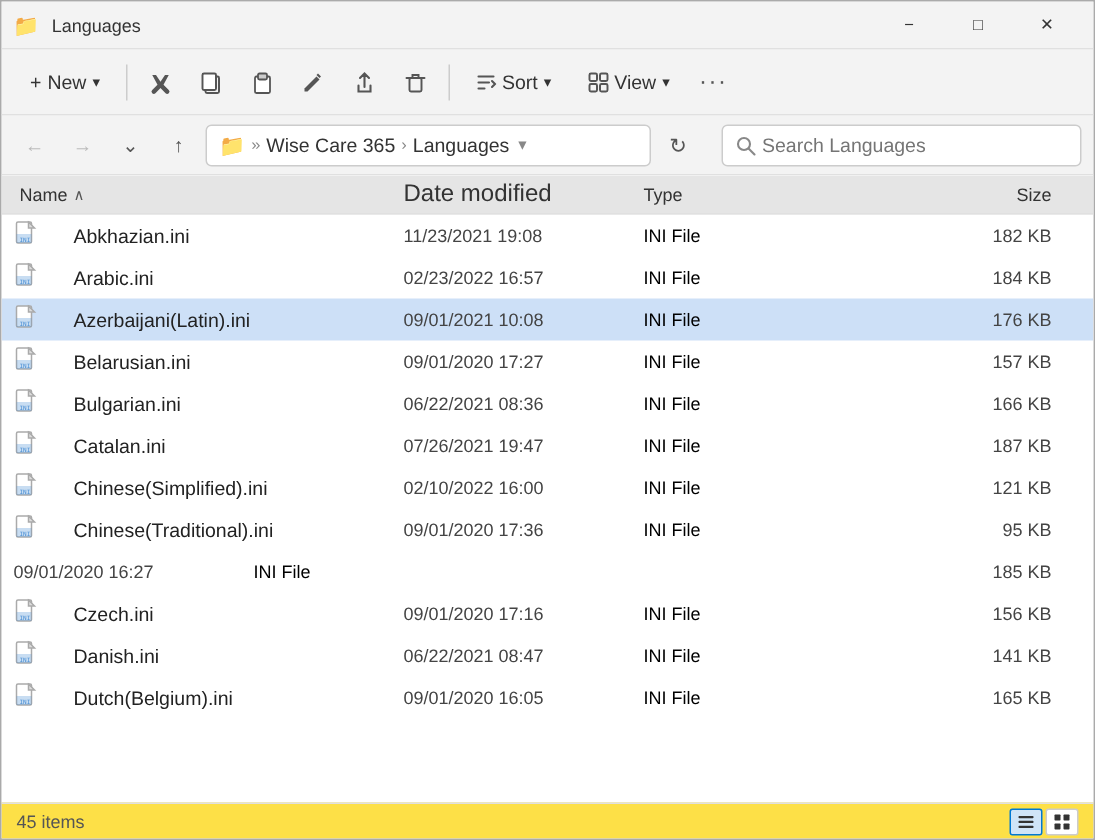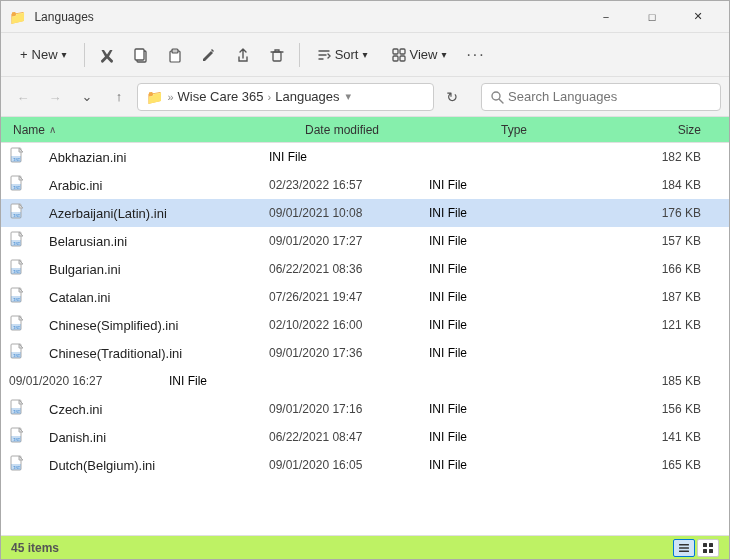--- a/index.html
+++ b/index.html
@@ -166,38 +166,37 @@
       background: white;
       overflow: hidden;
       display: flex;
       flex-direction: column;
     }
     #column-header {
       display: flex;
       align-items: center;
       height: 26px;
       border-bottom: 1px solid #e0e0e0;
-      background: #86efac;
+      background: #e5e5e5;
       padding: 0 8px;
       user-select: none;
-      gap: 36px;
     }
     .col-name-hdr {
       flex: 0 0 260px;
       display: flex;
       align-items: center;
       gap: 4px;
       font-size: 12px;
       color: #333;
       cursor: pointer;
       padding-left: 4px;
     }
     .col-date-hdr {
       flex: 0 0 160px;
-      font-size: 12px;
+      font-size: 16px;
       color: #333;
       cursor: pointer;
     }
     .col-type-hdr {
       flex: 0 0 100px;
       font-size: 12px;
       color: #333;
       cursor: pointer;
     }
     .col-size-hdr {
@@ -251,27 +250,26 @@
       flex: 1;
       font-size: 12px;
       color: #444;
       text-align: right;
       padding-right: 20px;
     }
 
     
     #status-bar {
       height: 24px;
-      background: #bef264;
+      background: #fde047;
       border-top: 1px solid #e0e0e0;
       display: flex;
       align-items: center;
       justify-content: space-between;
       padding: 0 10px;
-      font-weight: bold;
     }
     #status-text {
       font-size: 12px;
       color: #555;
     }
     #view-toggle {
       display: flex;
       gap: 2px;
     }
     .view-btn {
@@ -415,20 +413,21 @@
         <span class="file-icon">
           <svg width="16" height="18" viewBox="0 0 16 18">
             <rect x="2" y="1" width="10" height="14" rx="1" fill="white" stroke="#aaa" stroke-width="1"></rect>
             <path d="M10 1l4 4h-4V1z" fill="#ddd" stroke="#aaa" stroke-width="1"></path>
             <rect x="2" y="9" width="10" height="6" rx="0" fill="#4a8fd4" opacity="0.3"></rect>
             <text x="4" y="14" font-size="4" fill="#4a8fd4" font-family="monospace">INI</text>
           </svg>
         </span>
         <span>Abkhazian.ini</span>
       </div>
+      <div class="cell-date">11/23/2021 19:08</div>
       <div class="cell-type">INI File</div>
       <div class="cell-size">182 KB</div>
     </div>
       <div class="file-row">
       <div class="cell-name">
         <span class="file-icon">
           <svg width="16" height="18" viewBox="0 0 16 18">
             <rect x="2" y="1" width="10" height="14" rx="1" fill="white" stroke="#aaa" stroke-width="1"></rect>
             <path d="M10 1l4 4h-4V1z" fill="#ddd" stroke="#aaa" stroke-width="1"></path>
             <rect x="2" y="9" width="10" height="6" rx="0" fill="#4a8fd4" opacity="0.3"></rect>
@@ -528,20 +527,21 @@
             <rect x="2" y="1" width="10" height="14" rx="1" fill="white" stroke="#aaa" stroke-width="1"></rect>
             <path d="M10 1l4 4h-4V1z" fill="#ddd" stroke="#aaa" stroke-width="1"></path>
             <rect x="2" y="9" width="10" height="6" rx="0" fill="#4a8fd4" opacity="0.3"></rect>
             <text x="4" y="14" font-size="4" fill="#4a8fd4" font-family="monospace">INI</text>
           </svg>
         </span>
         <span>Chinese(Traditional).ini</span>
       </div>
       <div class="cell-date">09/01/2020 17:36</div>
       <div class="cell-type">INI File</div>
+      <div class="cell-size">95 KB</div>
     </div>
       <div class="file-row">
       <div class="cell-date">09/01/2020 16:27</div>
       <div class="cell-type">INI File</div>
       <div class="cell-size">185 KB</div>
     </div>
       <div class="file-row">
       <div class="cell-name">
         <span class="file-icon">
           <svg width="16" height="18" viewBox="0 0 16 18">

